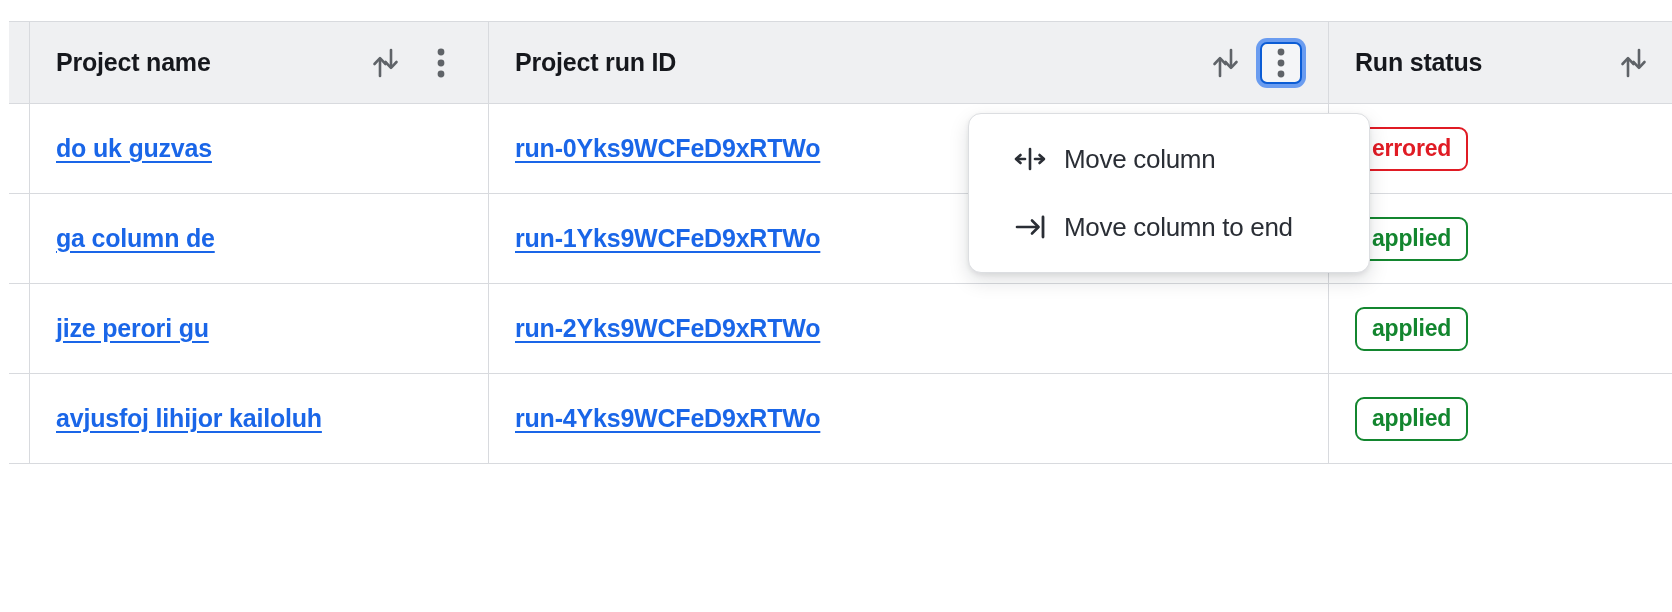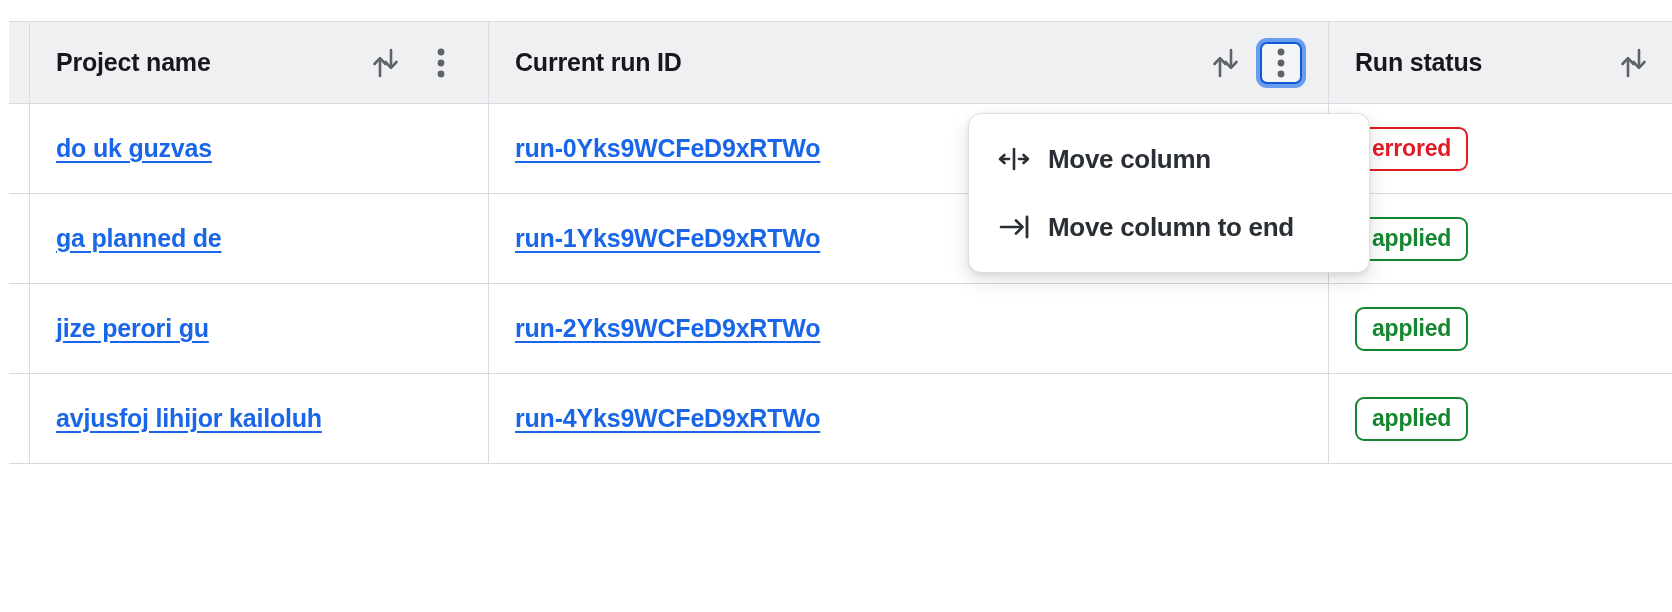--- a/index.html
+++ b/index.html
@@ -123,23 +123,22 @@
   
   .menu {
     position: absolute;
     left: 968px;
     top: 113px;
     width: 402px;
     background: #ffffff;
     border: 1px solid #dcdee1;
     border-radius: 13px;
     box-shadow: 0 8px 20px rgba(16, 20, 30, 0.13), 0 2px 5px rgba(16,20,30,0.07);
-    padding: 11px 0;
+    padding: 11px 16px;
     z-index: 20;
-    font-weight: bold;
   }
   .menu-item {
     display: flex;
     align-items: center;
     height: 68px;
     padding: 0 25px;
     cursor: pointer;
     color: #2a2e35;
     font-size: 26px;
     letter-spacing: -0.3px;
@@ -180,21 +179,21 @@
             <svg width="8" height="30" viewBox="0 0 8 30">
               <circle cx="4" cy="4" r="3.4" fill="#5f6368"></circle>
               <circle cx="4" cy="15" r="3.4" fill="#5f6368"></circle>
               <circle cx="4" cy="26" r="3.4" fill="#5f6368"></circle>
             </svg>
           </button>
         </span>
       </div>
 
       <div class="cell col-runid">
-        <span class="head-title">Current run ID</span>
+        <span class="head-title">Project run ID</span>
         <span class="head-actions">
           <button class="icon-btn">
             <svg width="30" height="34" viewBox="0 0 30 34" fill="none">
               <path d="M10 13 V30" stroke="#5f6368" stroke-width="2.6" stroke-linecap="round"></path>
               <path d="M4.5 18 L10 12.2 L15.5 18" stroke="#5f6368" stroke-width="2.6" stroke-linecap="round" stroke-linejoin="round"></path>
               <path d="M21 4 V21" stroke="#5f6368" stroke-width="2.6" stroke-linecap="round"></path>
               <path d="M15.5 16 L21 21.8 L26.5 16" stroke="#5f6368" stroke-width="2.6" stroke-linecap="round" stroke-linejoin="round"></path>
             </svg>
           </button>
           <button class="icon-btn focused">
@@ -231,21 +230,21 @@
         <span class="link">run-0Yks9WCFeD9xRTWo</span>
       </div>
       <div class="cell col-status">
         <span class="badge errored">errored</span>
       </div>
     </div>
 
     <div class="grid-row body-row">
       <div class="cell col-spacer"></div>
       <div class="cell col-project">
-        <span class="link">ga planned de</span>
+        <span class="link">ga column de</span>
       </div>
       <div class="cell col-runid">
         <span class="link">run-1Yks9WCFeD9xRTWo</span>
       </div>
       <div class="cell col-status">
         <span class="badge applied">applied</span>
       </div>
     </div>
 
     <div class="grid-row body-row">

